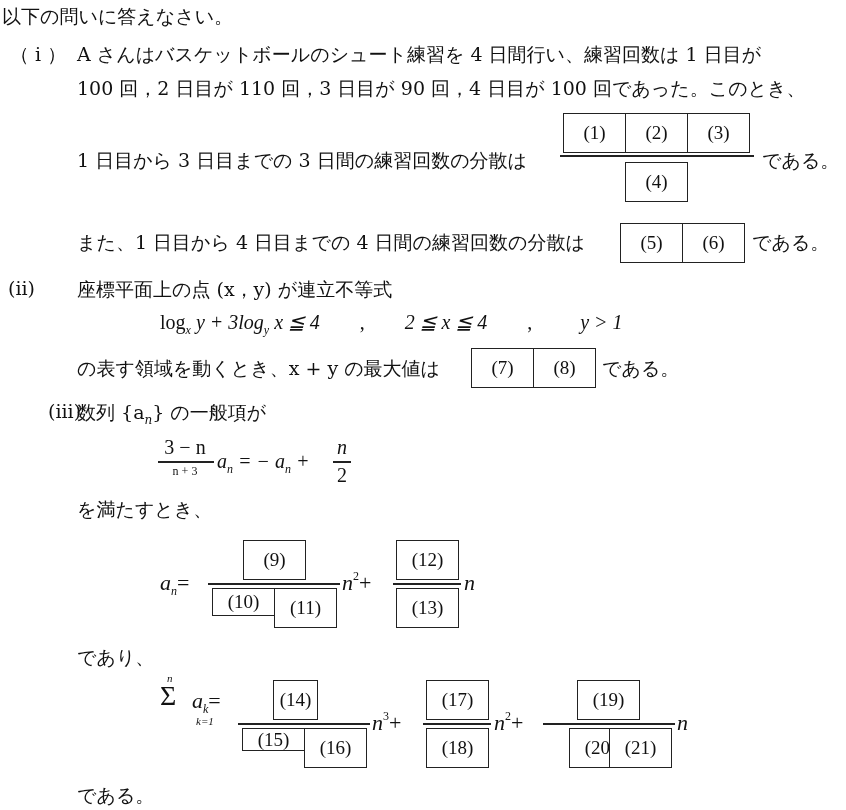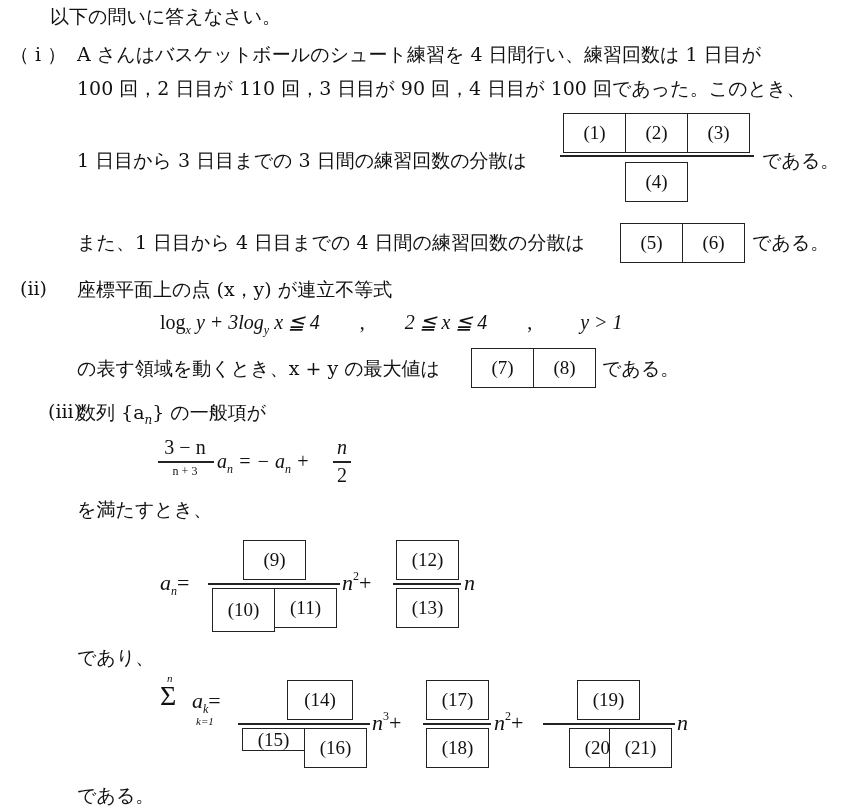--- a/index.html
+++ b/index.html
@@ -17,40 +17,40 @@
     font-family:"Liberation Serif","DejaVu Serif",serif; font-size:19px;
     box-sizing:border-box;
   }
   .bar { position:absolute; height:2px; background:#222; }
   .sub { font-size:12px; }
   .sup { font-size:12px; }
 </style>
 </head>
 <body>
 
-<div class="abs" style="left:2px;top:4px;margin-left:48px;">以下の問いに答えなさい。</div>
+<div class="abs" style="left:2px;top:4px;">以下の問いに答えなさい。</div>
 
 <div class="abs" style="left:10px;top:42px;">（ i ）</div>
 <div class="abs" style="left:77px;top:42px;">A さんはバスケットボールのシュート練習を 4 日間行い、練習回数は 1 日目が</div>
 <div class="abs" style="left:77px;top:76px;">100 回，2 日目が 110 回，3 日目が 90 回，4 日目が 100 回であった。このとき、</div>
 <div class="abs" style="left:77px;top:148px;">1 日目から 3 日目までの 3 日間の練習回数の分散は</div>
 
 <div class="box" style="left:563px;top:113px;width:63px;height:40px;">(1)</div>
 <div class="box" style="left:625px;top:113px;width:63px;height:40px;">(2)</div>
 <div class="box" style="left:687px;top:113px;width:63px;height:40px;">(3)</div>
 <div class="bar" style="left:560px;top:155px;width:194px;"></div>
 <div class="box" style="left:625px;top:162px;width:63px;height:40px;">(4)</div>
 <div class="abs" style="left:762px;top:148px;">である。</div>
 
 <div class="abs" style="left:77px;top:230px;">また、1 日目から 4 日目までの 4 日間の練習回数の分散は</div>
 <div class="box" style="left:620px;top:223px;width:63px;height:40px;">(5)</div>
 <div class="box" style="left:682px;top:223px;width:63px;height:40px;">(6)</div>
 <div class="abs" style="left:752px;top:230px;">である。</div>
 
-<div class="abs" style="left:20px;top:277px;">(ii)</div>
+<div class="abs" style="left:8px;top:277px;">(ii)</div>
 <div class="abs" style="left:77px;top:277px;">座標平面上の点 (x，y) が連立不等式</div>
 
 <div class="abs math" style="left:160px;top:310px;font-size:20px;">
   <span>log</span><span class="sub it" style="position:relative;top:5px;">x</span>
   <span class="it">y + 3log</span><span class="sub it" style="position:relative;top:5px;">y</span>
   <span class="it">x ≦ 4</span>
   <span style="display:inline-block;width:30px;"></span>
   <span>,</span>
   <span style="display:inline-block;width:30px;"></span>
   <span class="it">2 ≦ x ≦ 4</span>
@@ -82,39 +82,39 @@
 <div class="bar" style="left:333px;top:461px;width:18px;height:1.5px;"></div>
 <div class="abs math" style="left:334px;top:464px;width:16px;text-align:center;font-size:20px;">2</div>
 
 <div class="abs" style="left:77px;top:497px;">を満たすとき、</div>
 
 <div class="abs math it" style="left:160px;top:570px;font-size:22px;">
   <span>a</span><span class="sub" style="position:relative;top:5px;">n</span><span style="font-style:normal;">=</span>
 </div>
 <div class="box" style="left:243px;top:540px;width:63px;height:40px;">(9)</div>
 <div class="bar" style="left:208px;top:583px;width:132px;"></div>
-<div class="box" style="left:212px;top:588px;width:63px;height:44px;">(10)</div>
+<div class="box" style="left:212px;top:588px;width:63px;height:28px;">(10)</div>
 <div class="box" style="left:274px;top:588px;width:63px;height:40px;">(11)</div>
 <div class="abs math it" style="left:342px;top:570px;font-size:22px;">
   <span>n</span><span class="sup" style="position:relative;top:-10px;font-style:normal;">2</span><span style="font-style:normal;">+</span>
 </div>
 <div class="box" style="left:396px;top:540px;width:63px;height:40px;">(12)</div>
 <div class="bar" style="left:393px;top:583px;width:68px;"></div>
 <div class="box" style="left:396px;top:588px;width:63px;height:40px;">(13)</div>
 <div class="abs math it" style="left:464px;top:570px;font-size:22px;">n</div>
 
 <div class="abs" style="left:77px;top:645px;">であり、</div>
 
 <div class="abs math it" style="left:167px;top:672px;font-size:11px;">n</div>
 <div class="abs math" style="left:160px;top:680px;font-size:28px;">Σ</div>
 <div class="abs math it" style="left:158px;top:715px;font-size:11px;margin-left:38px;">k=1</div>
 <div class="abs math it" style="left:192px;top:688px;font-size:22px;">
   <span>a</span><span class="sub" style="position:relative;top:5px;">k</span><span style="font-style:normal;">=</span>
 </div>
-<div class="box" style="left:287px;top:680px;width:66px;height:40px;">(14)</div>
+<div class="box" style="left:273px;top:680px;width:45px;height:40px;">(14)</div>
 <div class="bar" style="left:238px;top:723px;width:132px;"></div>
 <div class="box" style="left:242px;top:728px;width:63px;height:23px;">(15)</div>
 <div class="box" style="left:304px;top:728px;width:63px;height:40px;">(16)</div>
 <div class="abs math it" style="left:372px;top:710px;font-size:22px;">
   <span>n</span><span class="sup" style="position:relative;top:-10px;font-style:normal;">3</span><span style="font-style:normal;">+</span>
 </div>
 <div class="box" style="left:426px;top:680px;width:63px;height:40px;">(17)</div>
 <div class="bar" style="left:423px;top:723px;width:68px;"></div>
 <div class="box" style="left:426px;top:728px;width:63px;height:40px;">(18)</div>
 <div class="abs math it" style="left:494px;top:710px;font-size:22px;">

